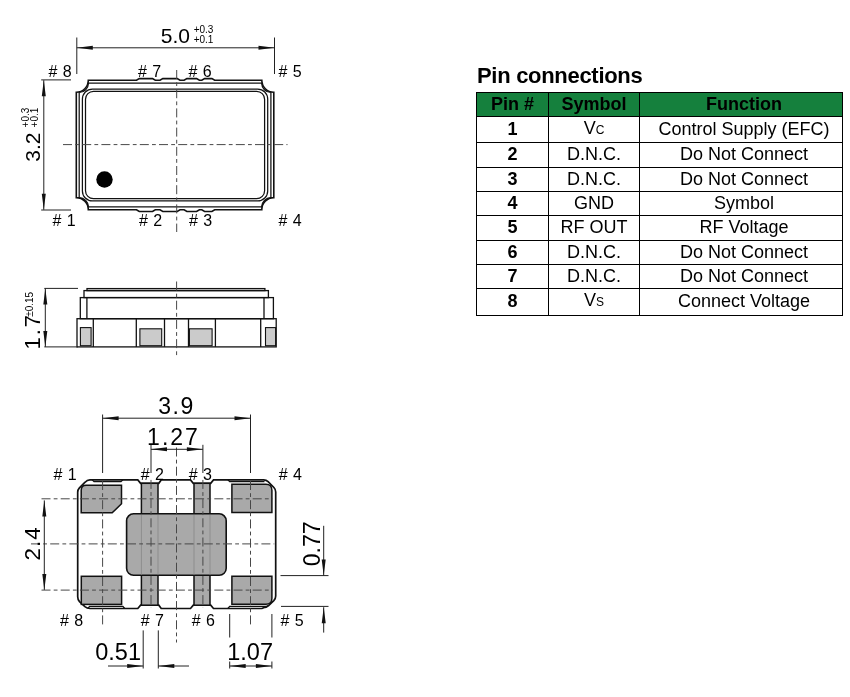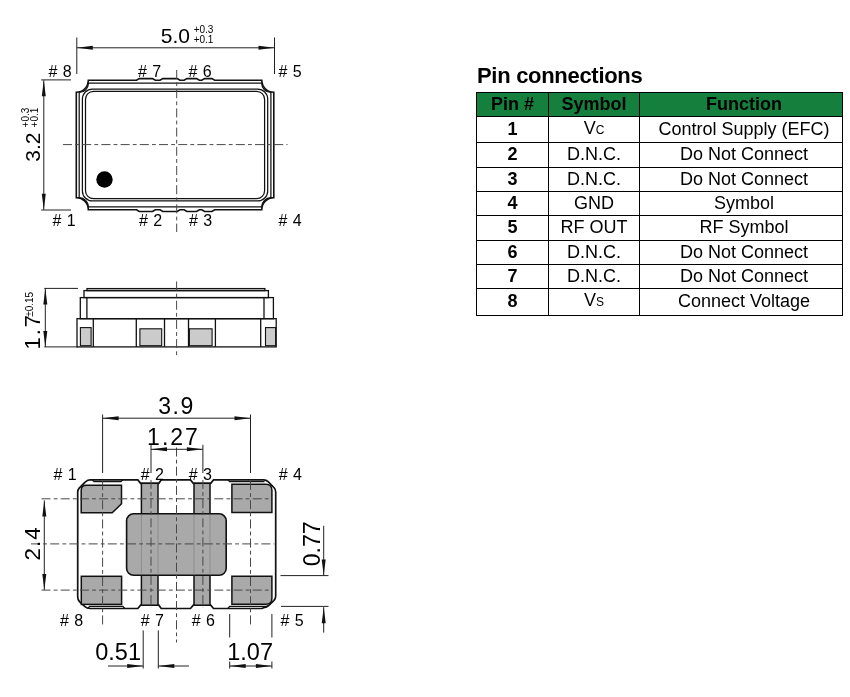--- a/index.html
+++ b/index.html
@@ -225,21 +225,21 @@
           <td class="c3">Do Not Connect</td>
         </tr>
   <tr>
           <td class="c1 num">4</td>
           <td class="c2">GND</td>
           <td class="c3">Symbol</td>
         </tr>
   <tr>
           <td class="c1 num">5</td>
           <td class="c2">RF OUT</td>
-          <td class="c3">RF Symbol</td>
+          <td class="c3">RF Voltage</td>
         </tr>
   <tr>
           <td class="c1 num">6</td>
           <td class="c2">D.N.C.</td>
           <td class="c3">Do Not Connect</td>
         </tr>
   <tr>
           <td class="c1 num">7</td>
           <td class="c2">D.N.C.</td>
           <td class="c3">Do Not Connect</td>

